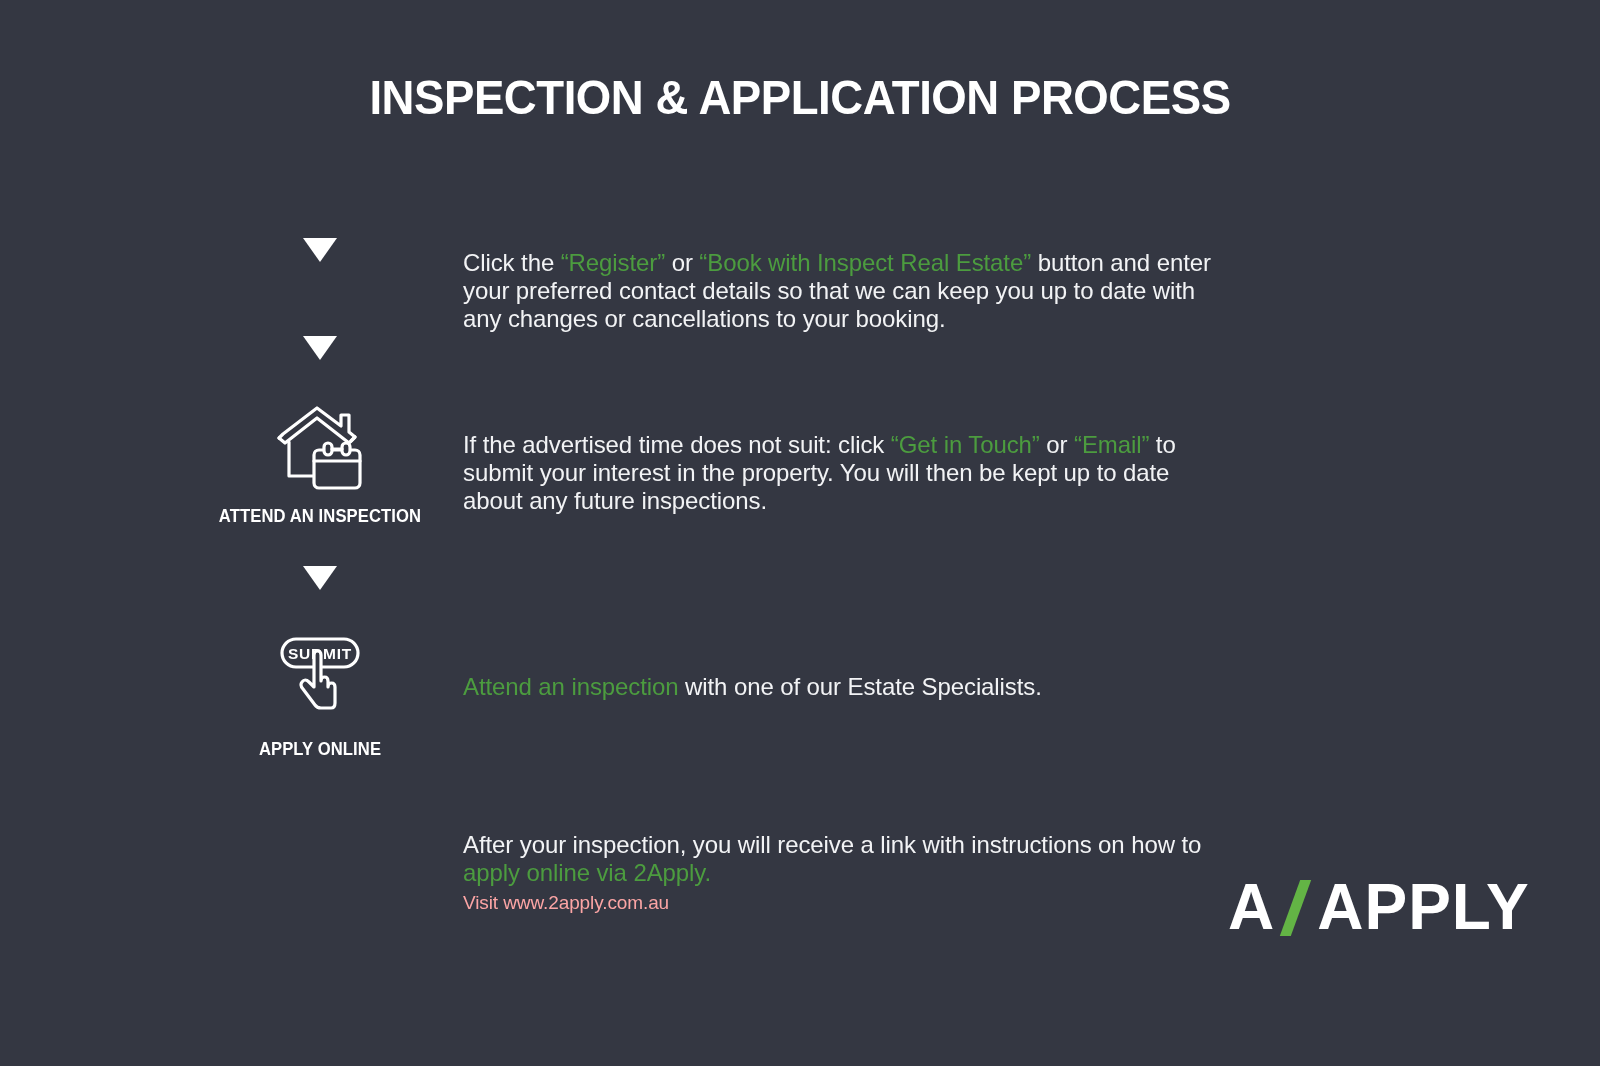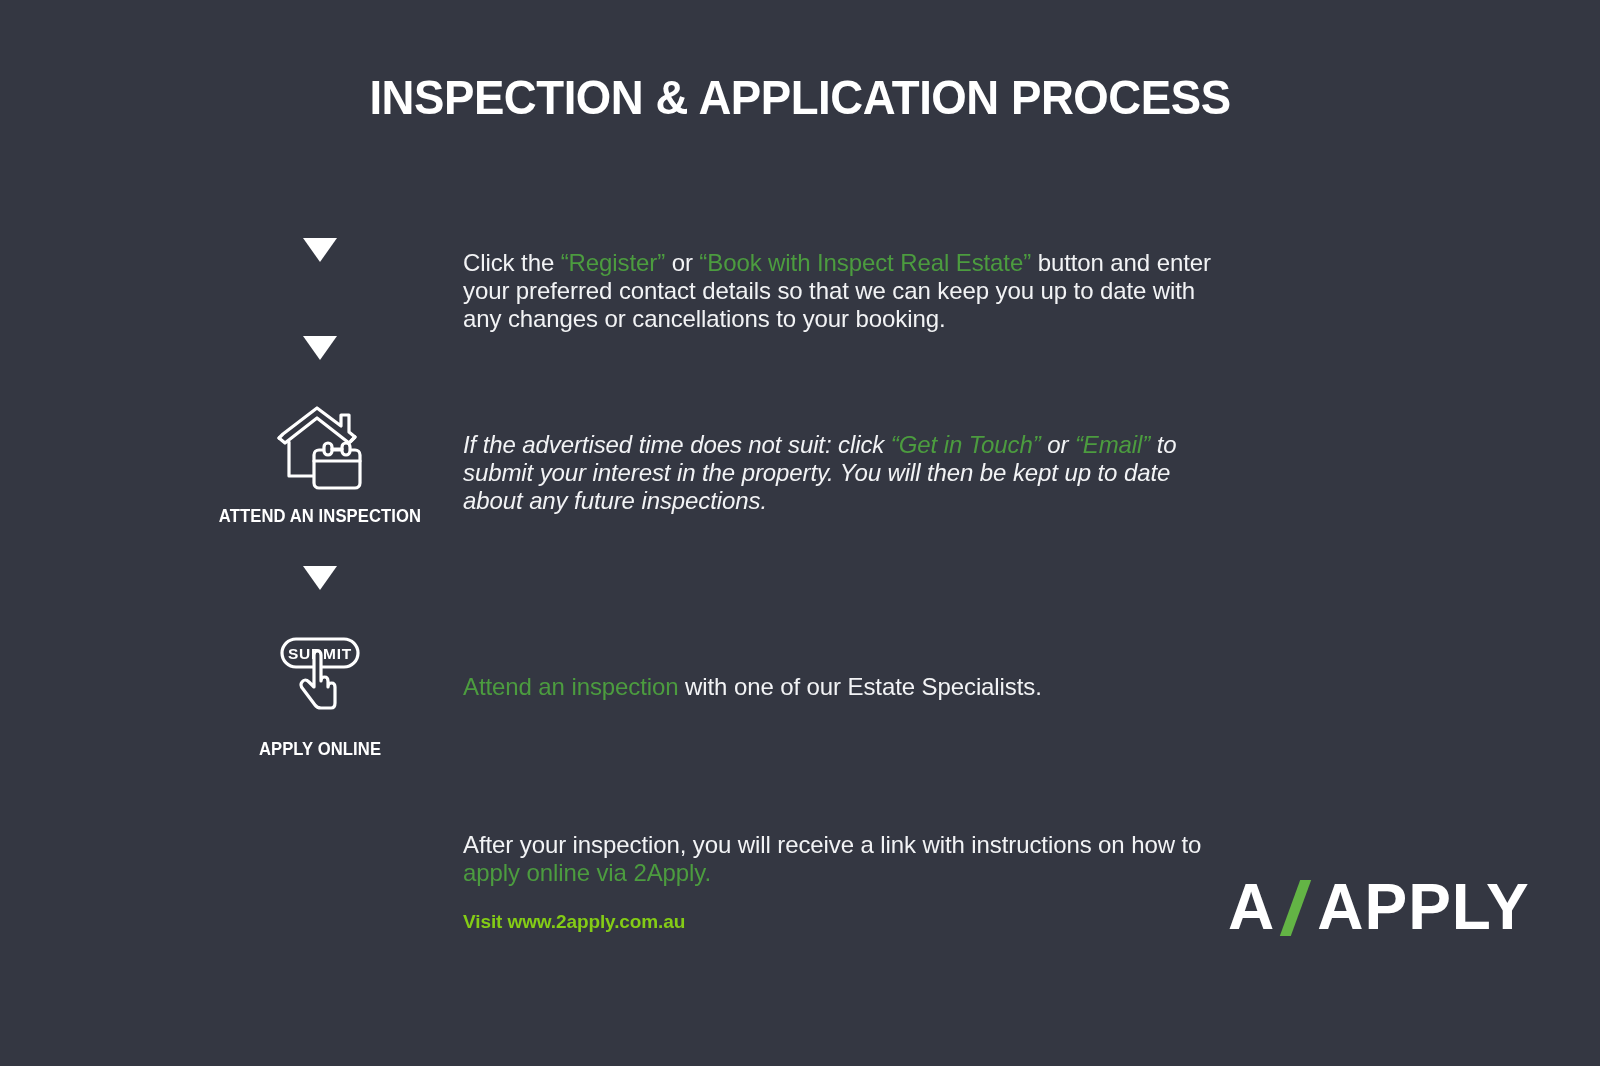--- a/index.html
+++ b/index.html
@@ -102,33 +102,33 @@
   .para {
     position: absolute;
     color: #f2f3f5;
     font-size: 24px;
     line-height: 1.17;
     letter-spacing: -0.1px;
     width: 760px;
   }
 
   .para.p1 { top: 249px; }
-  .para.p2 { top: 431px; font-style: italic; }
+  .para.p2 { top: 431px; }
   .para.p3 { top: 673px; }
   .para.p4 { top: 831px; }
 
   .hl { color: #4c9c3f; }
 
   .visit {
     position: absolute;
-    top: 911px;
+    top: 892px;
     left: 463px;
-    color: #84cc16;
+    color: #fca5a5;
     font-size: 19px;
-    font-weight: 700;
+    font-weight: 400;
     letter-spacing: -0.1px;
   }
 
   
   .logo {
     position: absolute;
     left: 1228px;
     top: 876px;
     display: flex;
     align-items: center;

